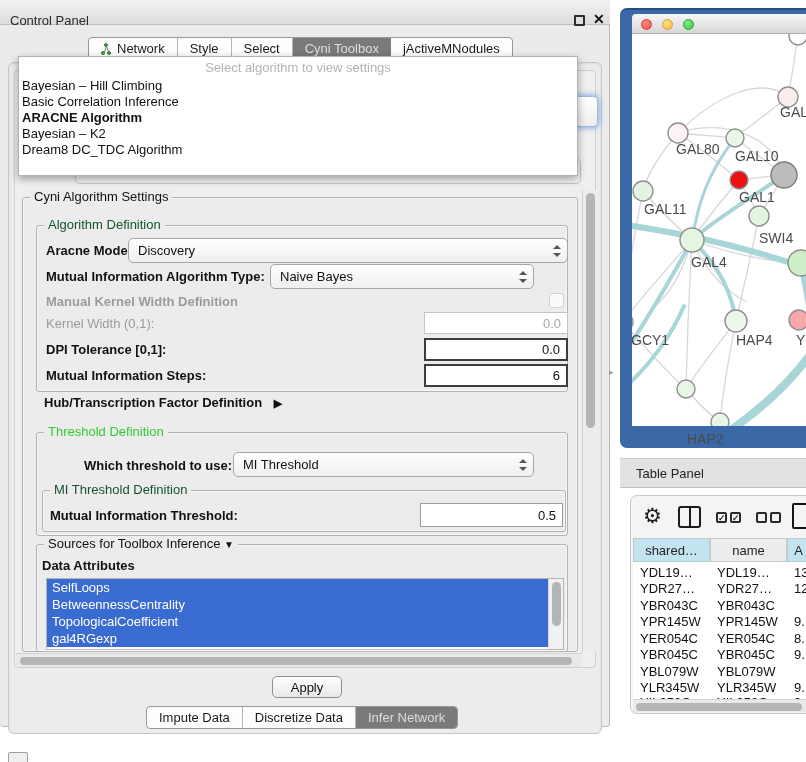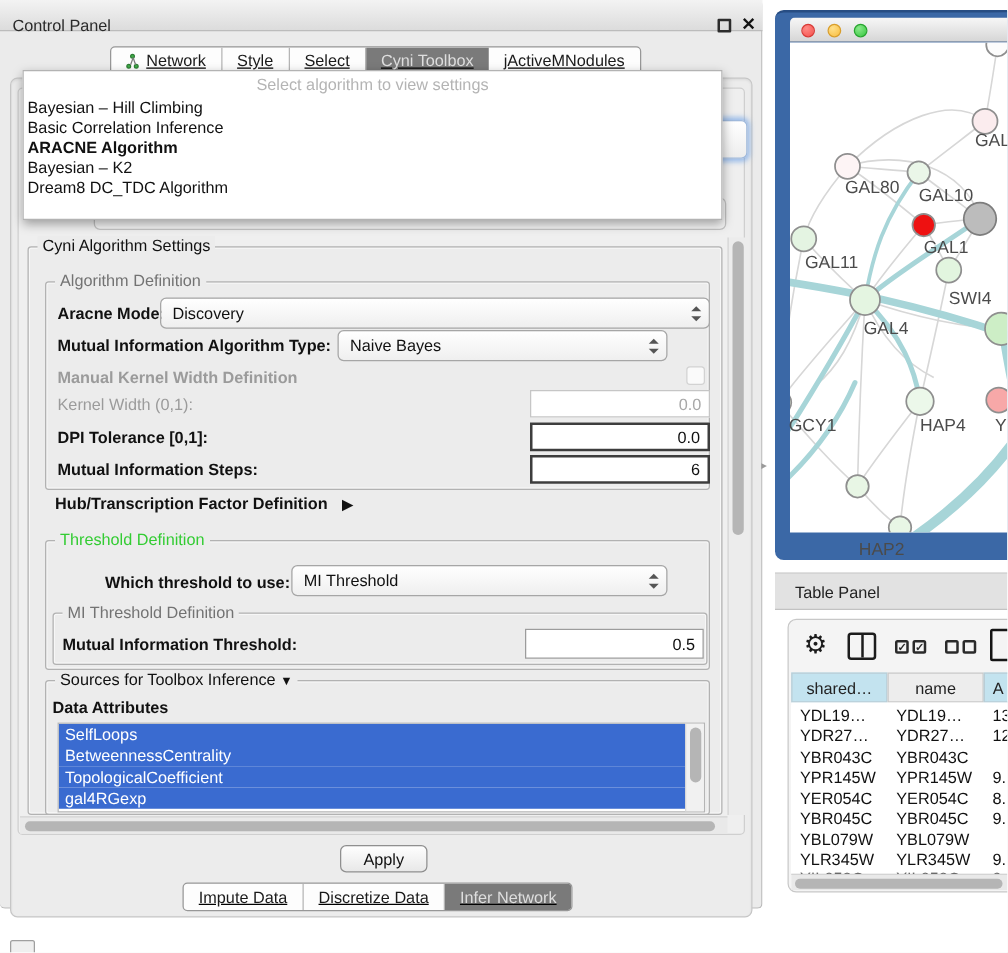--- a/index.html
+++ b/index.html
@@ -11,21 +11,21 @@
   
   .cp-window { left:0; top:8; width:610px; height:727px; background:#ebebeb;
     border:1px solid #b9b9b9; border-left:none; border-radius:0 4px 4px 4px; }
   .cp-titlebar { left:0; top:8; width:610px; height:25px;
     background:linear-gradient(#f3f3f3,#dcdcdc); border-bottom:1px solid #bcbcbc; }
   .cp-title { left:10px; top:13px; font-size:13px; color:#2a2a2a; }
   .float-btn { left:574px; top:15px; width:11px; height:11px; border:2px solid #2c2c2c; border-radius:1px; background:transparent; }
   .close-btn { left:593px; top:11px; font-size:14px; font-weight:bold; color:#111; }
 
   
-  .tabstrip { display:flex; background:#fdfdfd; border:1px solid #979797; border-radius:4px; overflow:hidden; height:23px;text-decoration:underline; }
+  .tabstrip { display:flex; background:#fdfdfd; border:1px solid #979797; border-radius:4px; overflow:hidden; height:23px; }
   .tab { display:flex; align-items:center; gap:5px; padding:0 12px; font-size:13px; color:#1a1a1a;
     border-right:1px solid #b5b5b5; white-space:nowrap; }
   .tab:last-child { border-right:none; }
   .tab.sel { background:#7a7a7a; color:#dedede; border-right:none; }
   .net-icon { display:inline-block; width:11px; height:12px; position:relative; }
   .net-icon i { position:absolute; width:4px; height:4px; border-radius:50%; background:#3fae49; border:1px solid #2c7c33; }
   .net-icon i:nth-child(1){ left:3px; top:0; }
   .net-icon i:nth-child(2){ left:0; bottom:0; }
   .net-icon i:nth-child(3){ left:6px; bottom:0; }
   .net-icon em { position:absolute; left:4px; top:3px; width:1px; height:6px; background:#7c7c7c; transform:rotate(20deg); }
@@ -45,21 +45,21 @@
   .frag-combo { left:540px; top:96px; width:58px; height:31px; background:linear-gradient(#fff,#ededed);
     border:1px solid #9fb9dc; border-radius:5px; box-shadow:0 0 4px 2px rgba(90,150,230,.55); z-index:40; }
   .frag-box { left:75px; top:158px; width:506px; height:26px; background:#f4f4f4;
     border:1px solid #c3c3c3; border-radius:5px; z-index:40; }
 
   
   .gbox { position:absolute; border:1px solid #b2b2b2; border-radius:3px;
     box-shadow:inset 0 0 0 1px rgba(255,255,255,.6); }
   .gtitle { position:absolute; top:-9px; left:7px; background:#ececec; padding:0 4px;
     font-size:13px; color:#111; white-space:nowrap; }
-  .gtitle.blue { color:#737373; }
+  .gtitle.blue { color:#14532d; }
   .gtitle.green { color:#33cc33; }
   .lblb { position:absolute; font-size:13px; font-weight:bold; color:#111; white-space:nowrap; }
   .lblb.dis { color:#9b9b9b; }
   .combo { position:absolute; background:linear-gradient(#ffffff,#efefef); border:1px solid #a6a6a6;
     border-radius:5px; font-size:13px; color:#111; display:flex; align-items:center; padding:0 20px 0 9px; }
   .updown { position:absolute; right:7px; top:50%; transform:translateY(-50%); width:7px; height:12px; }
   .updown b,.updown s { position:absolute; left:0; width:0; height:0; border-left:4px solid transparent; border-right:4px solid transparent; }
   .updown b { top:0; border-bottom:4px solid #555; }
   .updown s { bottom:0; border-top:4px solid #555; }
   .field { position:absolute; background:#fff; font-size:13px; color:#111;

